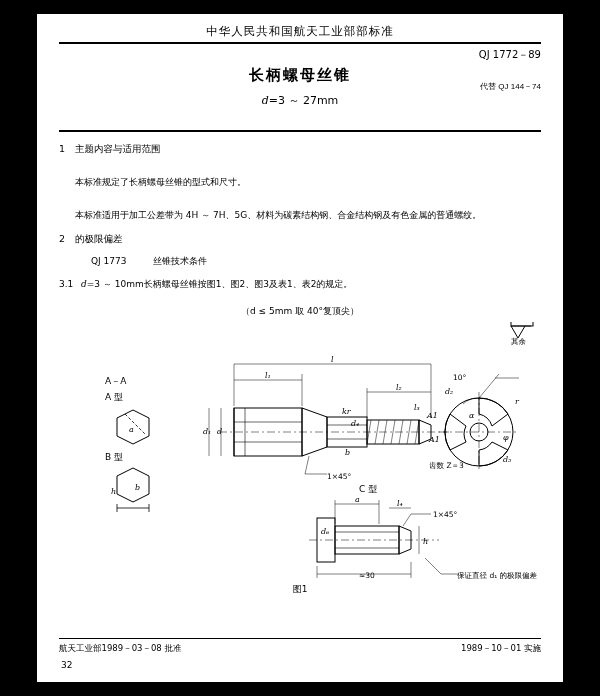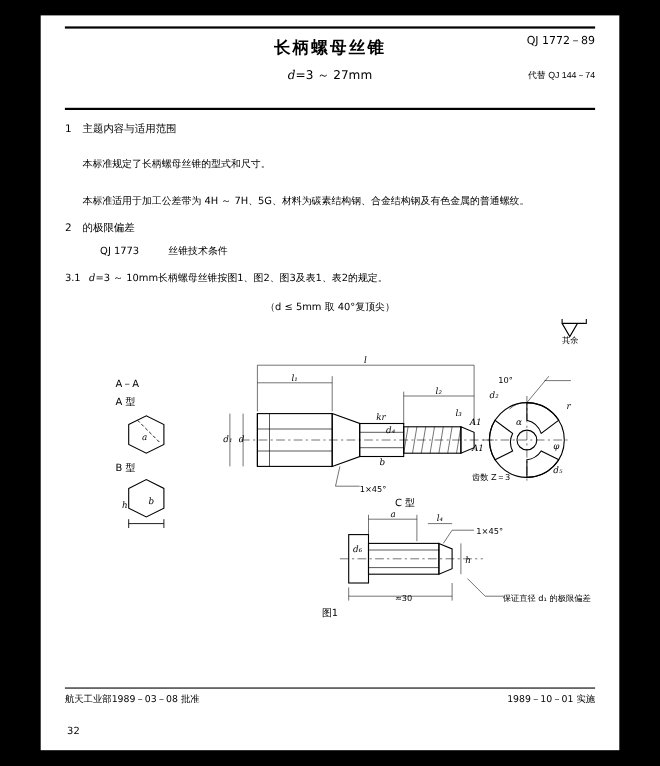--- a/index.html
+++ b/index.html
@@ -56,21 +56,21 @@
     position: absolute;
     right: 0;
     top: 39px;
     font-size: 8px;
     font-family: Liberation Sans, sans-serif;
   }
   .doc-title {
     text-align: center;
     font-size: 15px;
     font-weight: bold;
-    margin-top: 8px;
+    margin-top: 22px;
     letter-spacing: 2px;
     font-family: "DejaVu Sans", sans-serif;
   }
   .doc-sub {
     text-align: center;
     font-size: 11px;
     margin-top: 8px;
     font-family: "DejaVu Serif", serif;
     font-style: italic;
   }
@@ -123,21 +123,21 @@
     bottom: -2px;
     text-align: center;
     font-size: 9px;
     font-family: "DejaVu Sans", sans-serif;
   }
 
   .footer-wrap {
     position: absolute;
     left: 22px;
     right: 22px;
-    bottom: 40px;
+    bottom: 27px;
   }
   .footer-row {
     display: flex;
     justify-content: space-between;
     font-size: 8.5px;
     padding-top: 4px;
     font-family: "DejaVu Sans", sans-serif;
   }
   .pageno {
     position: absolute;
@@ -146,20 +146,21 @@
     font-size: 9px;
     font-family: "DejaVu Sans", sans-serif;
   }
 </style>
 </head>
 <body>
 
 <div class="page">
   <div class="inner">
 
+    <div class="hdr-title">中华人民共和国航天工业部部标准</div>
 
     <div class="hdr-line-wrap">
       <div class="rule med"></div>
       <div class="std-no">QJ 1772－89</div>
       <div class="std-alt">
         <span>代替</span>
         <span>QJ 144－74</span>
       </div>
     </div>
 

